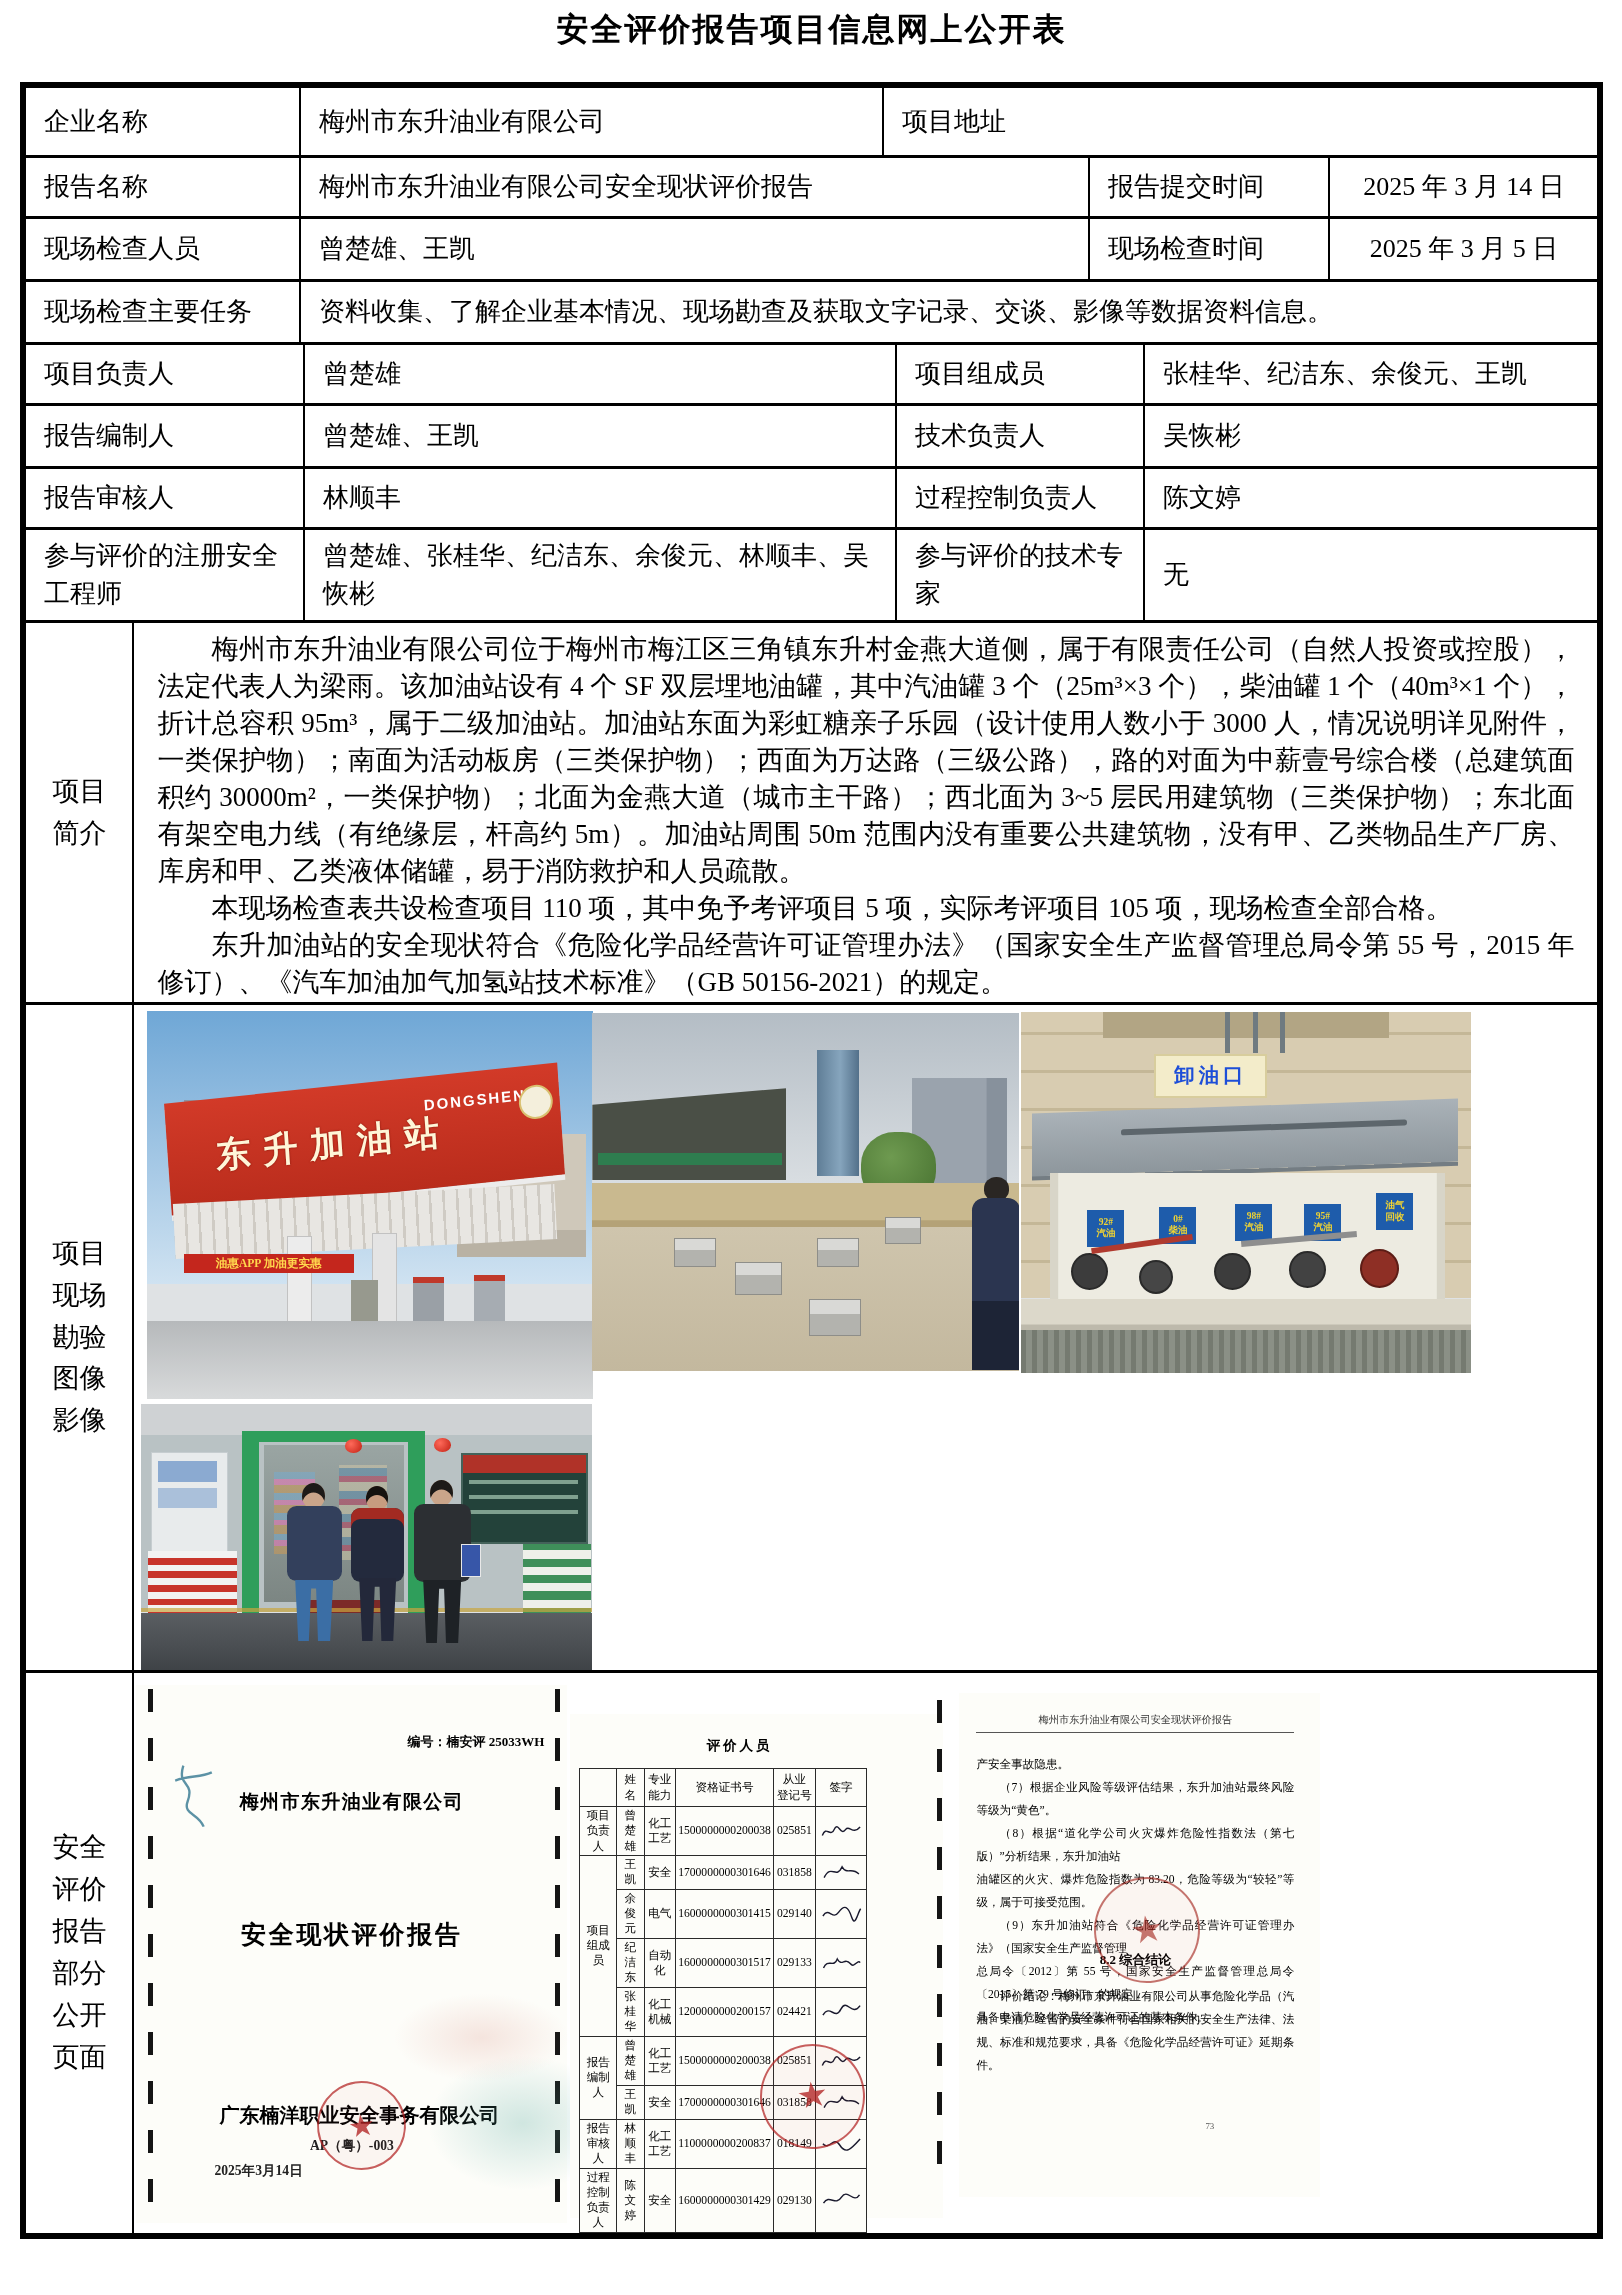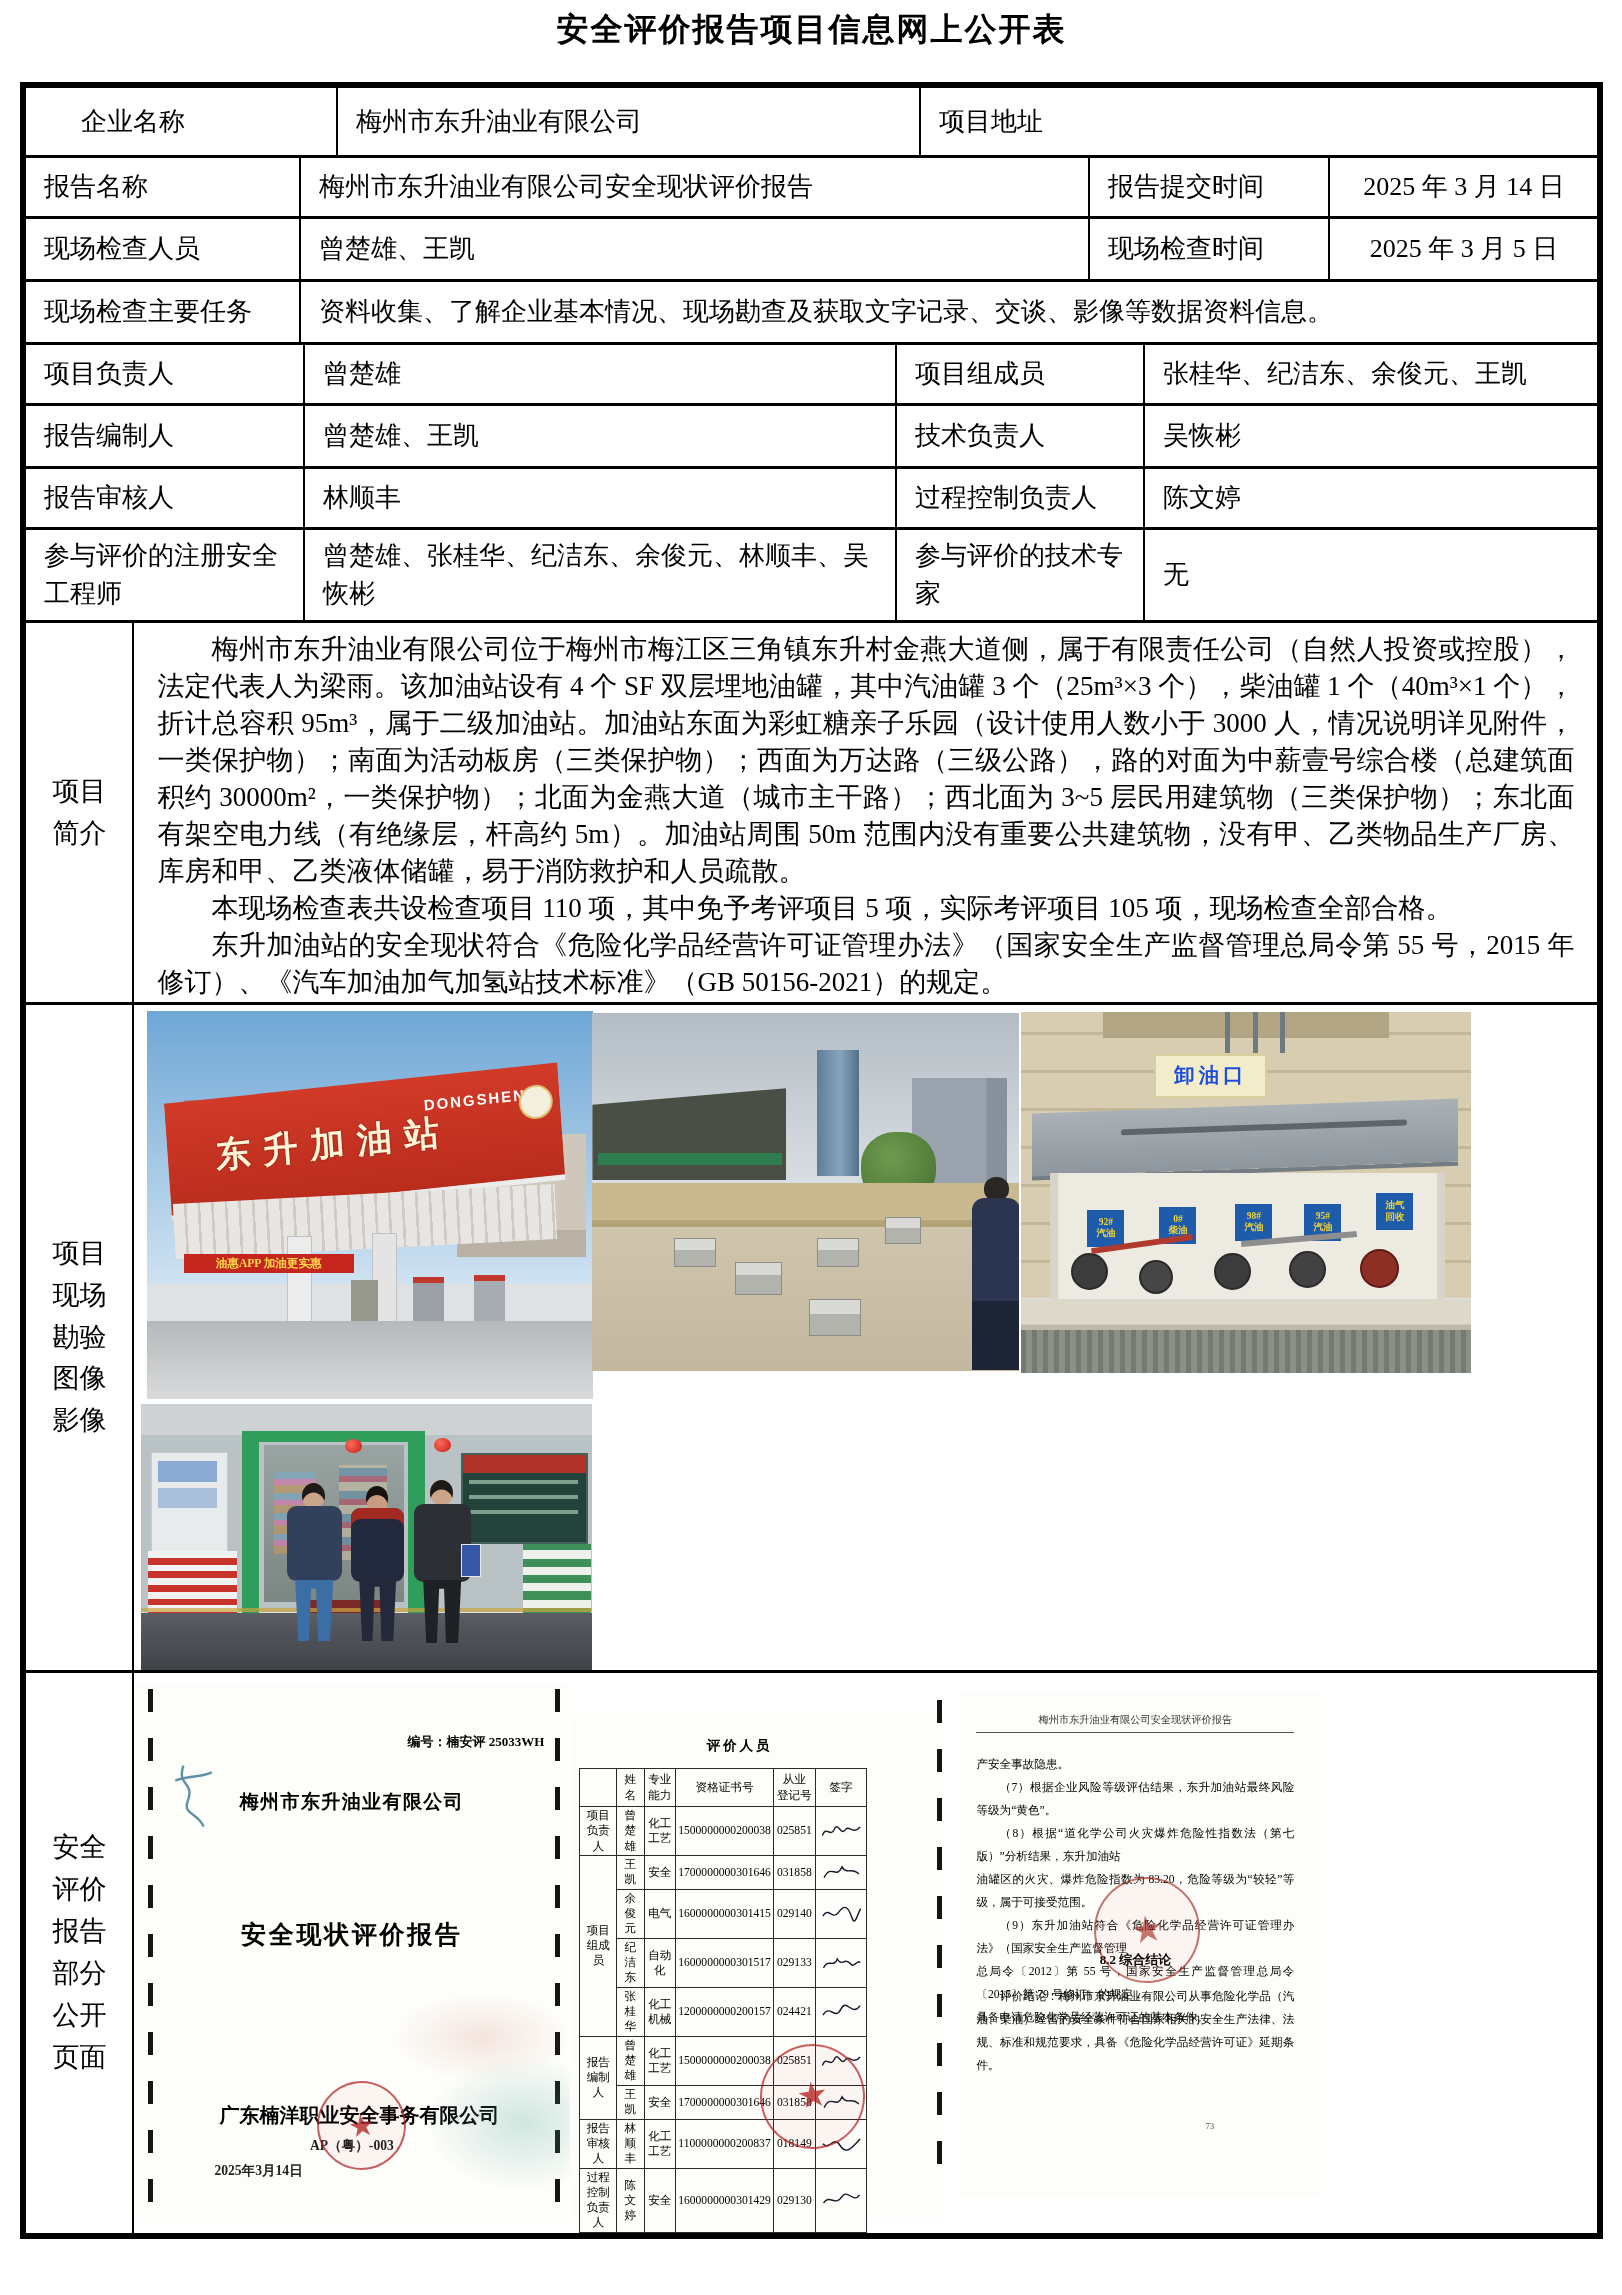--- a/index.html
+++ b/index.html
@@ -50,21 +50,21 @@
     border:0.7px solid #8e8e89;}
 </style>
 </head>
 <body>
 
 <div id="page-title">安全评价报告项目信息网上公开表</div>
 
 <div id="main-table">
 
   <div class="row first" style="height:67px;">
-    <div class="cell c1" style="flex:0 0 273px;margin-left:37px;">企业名称</div>
+    <div class="cell c1" style="flex:0 0 273px;">企业名称</div>
     <div class="cell" style="flex:0 0 583px;">梅州市东升油业有限公司</div>
     <div class="cell" style="flex:0 0 191px;">项目地址</div>
   </div>
 
   <div class="row" style="height:61px;">
     <div class="cell c1" style="flex:0 0 273px;">报告名称</div>
     <div class="cell" style="flex:0 0 789px;">梅州市东升油业有限公司安全现状评价报告</div>
     <div class="cell" style="flex:0 0 240px;">报告提交时间</div>
     <div class="cell center" style="flex:1;">2025 年 3 月 14 日</div>
   </div>

